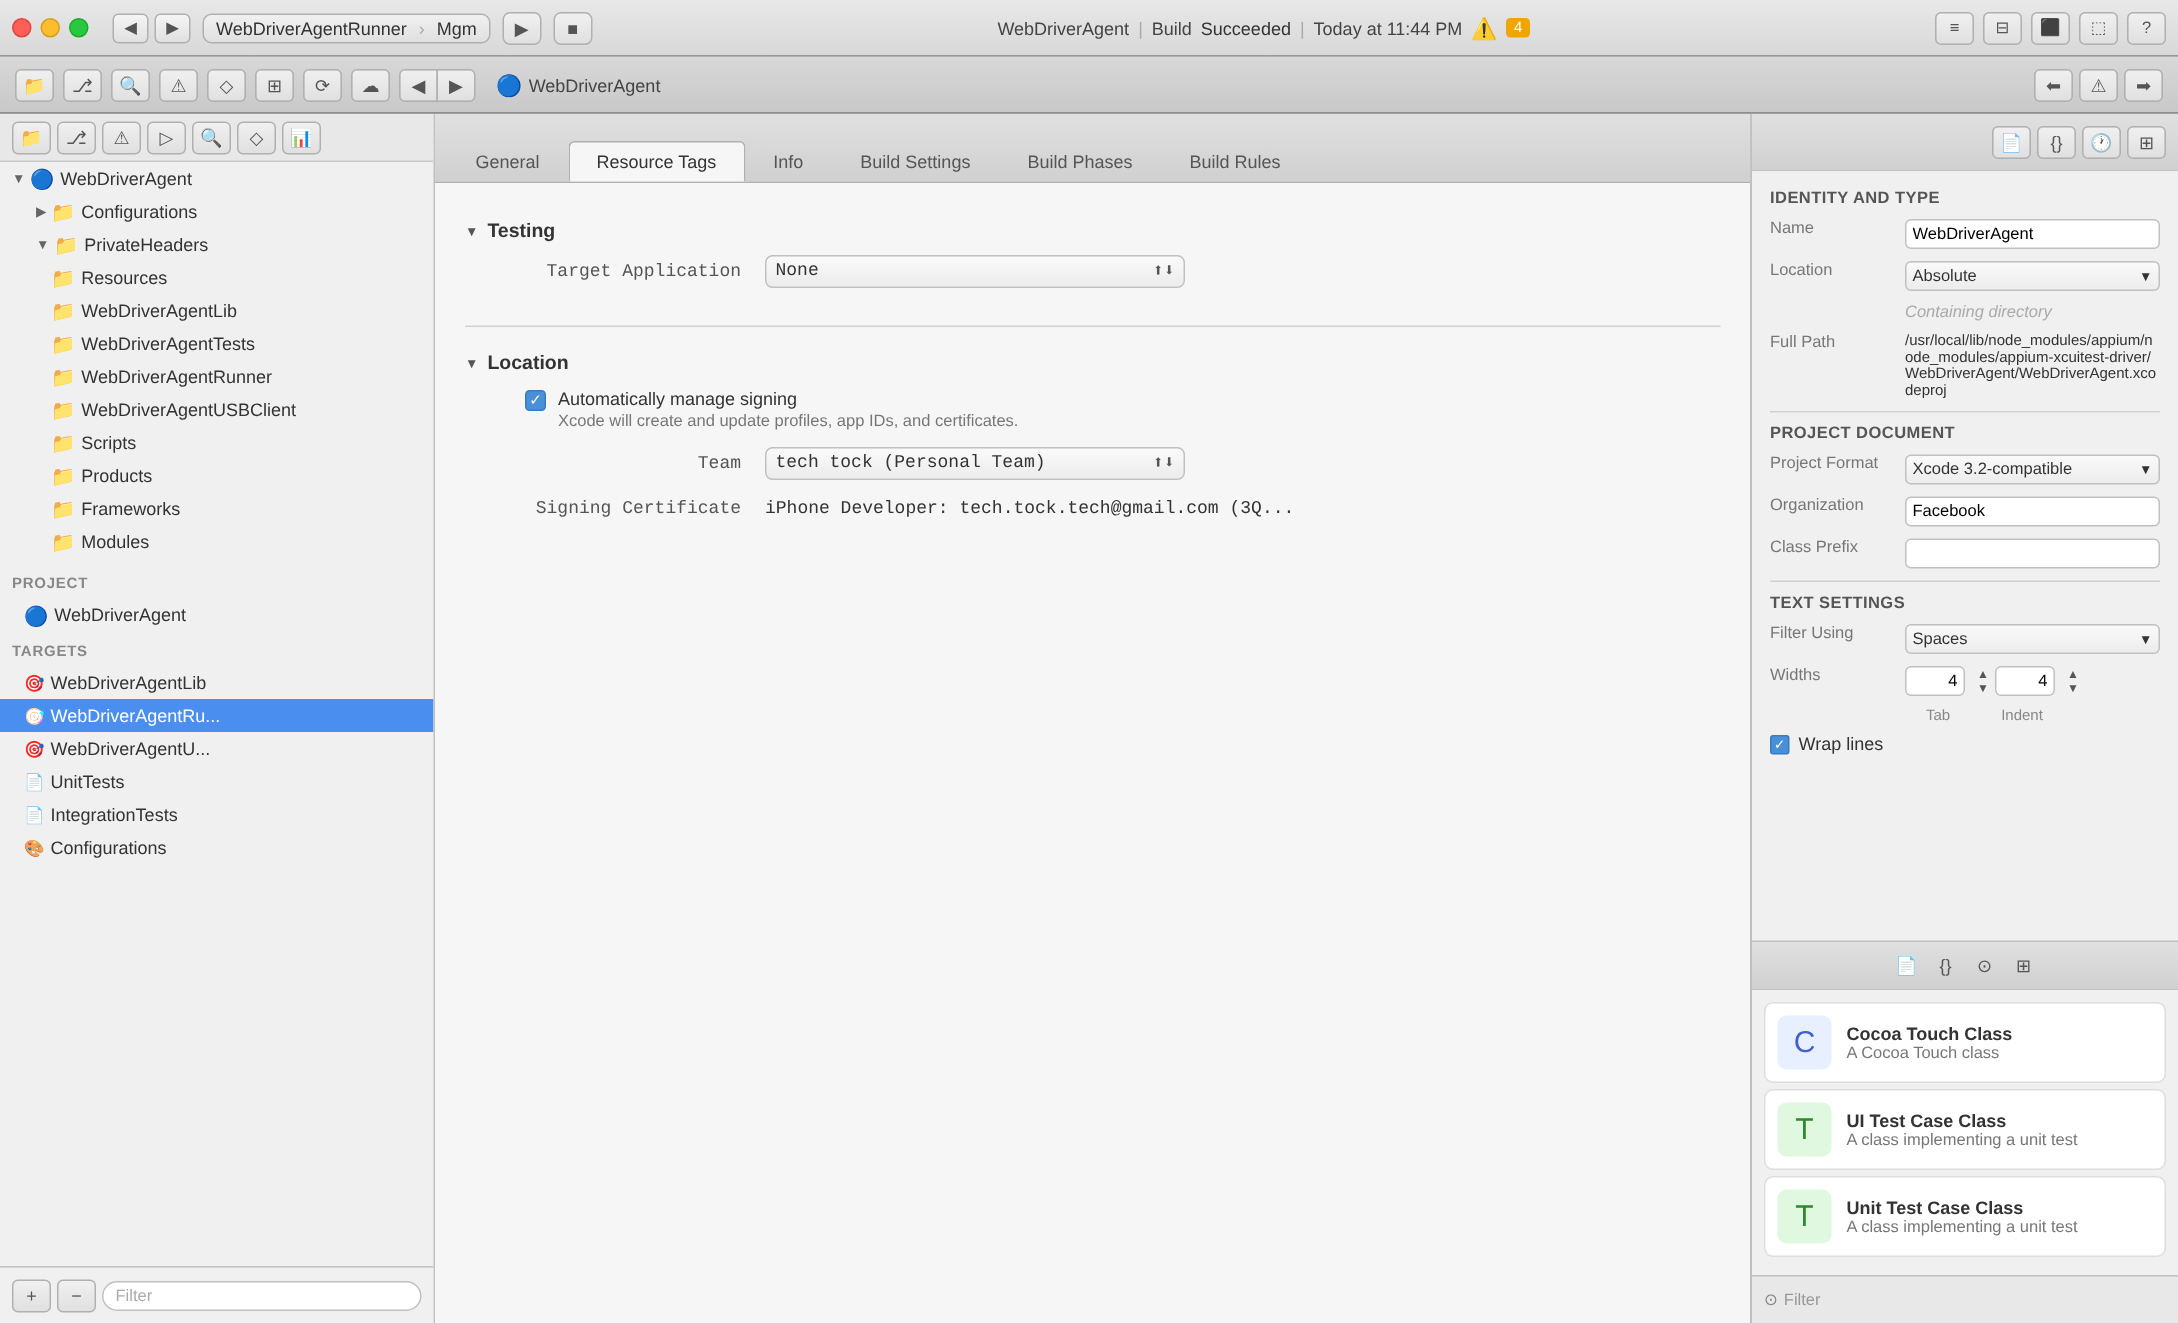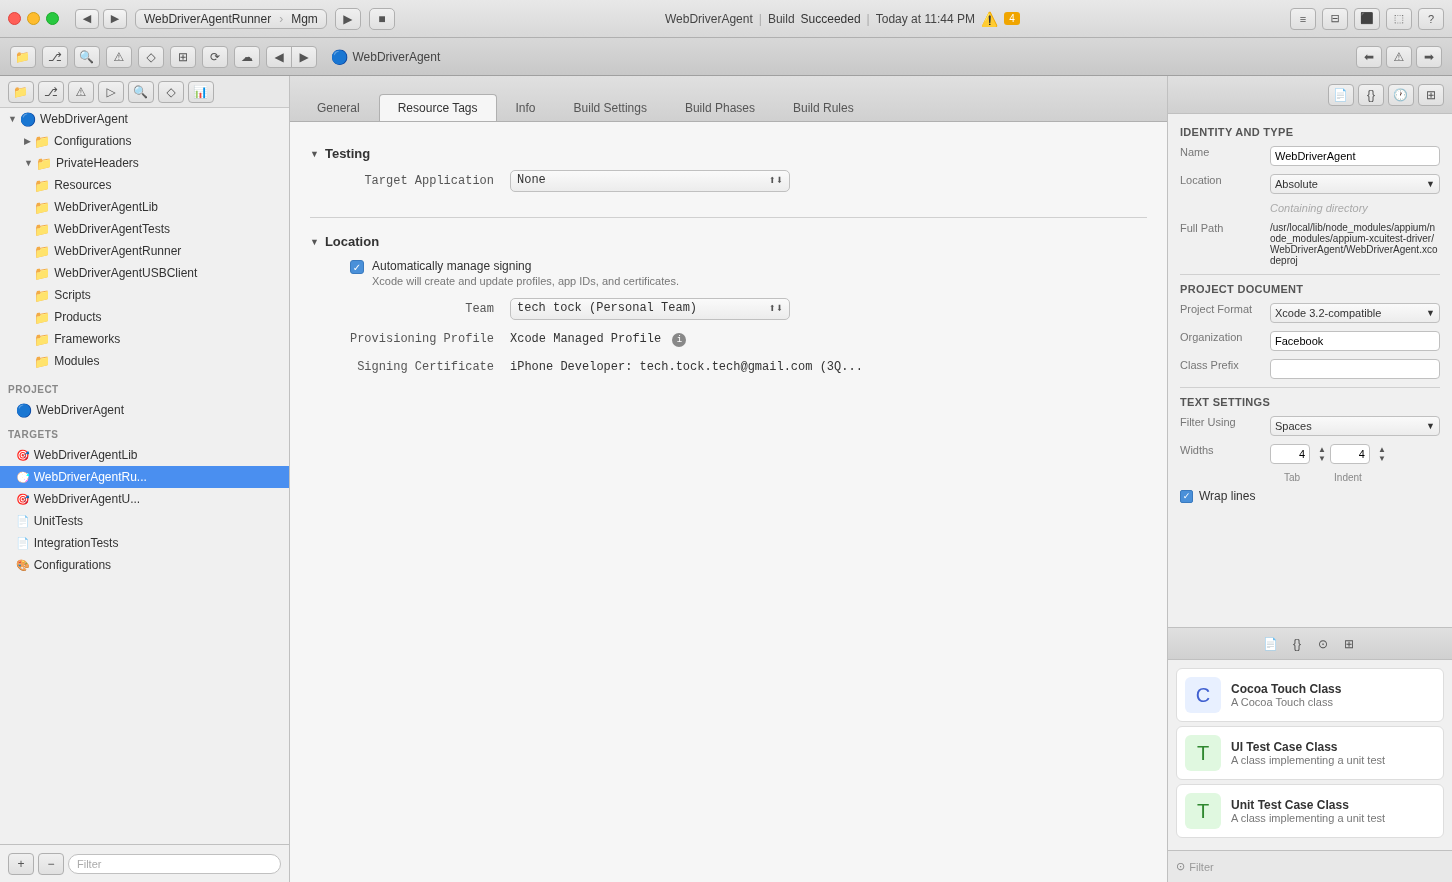--- a/index.html
+++ b/index.html
@@ -329,27 +329,20 @@
         </div>
 
         <div class="form-row">
           <span class="form-label">Team</span>
           <div class="form-select">
             <span class="form-select-text">tech tock (Personal Team)</span>
             <span class="form-select-arrow">⬆⬇</span>
           </div>
         </div>
 
-        <div class="form-row">
-          <span class="form-label">Provisioning Profile</span>
-          <span class="form-value">
-            <span>Xcode Managed Profile</span>
-            <span class="profile-info-icon">i</span>
-          </span>
-        </div>
 
         <div class="form-row">
           <span class="form-label">Signing Certificate</span>
           <span class="form-value">iPhone Developer: tech.tock.tech@gmail.com (3Q...</span>
         </div>
       </div>
 
     </div>
   </div>
 

